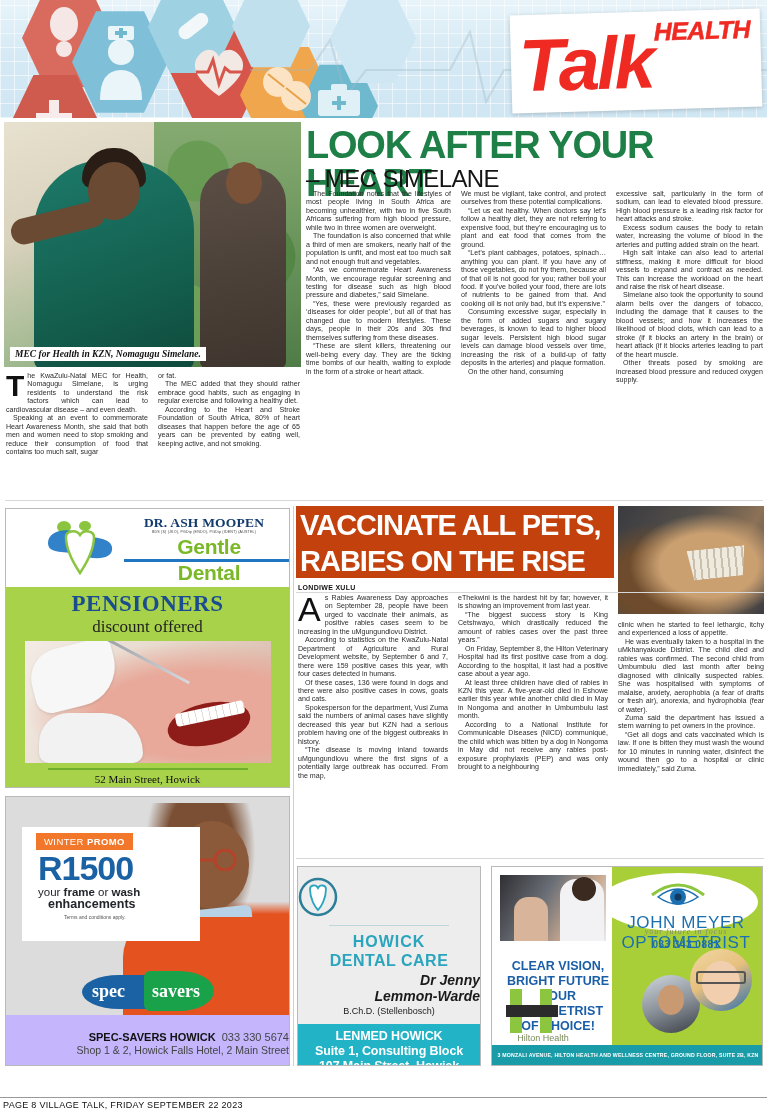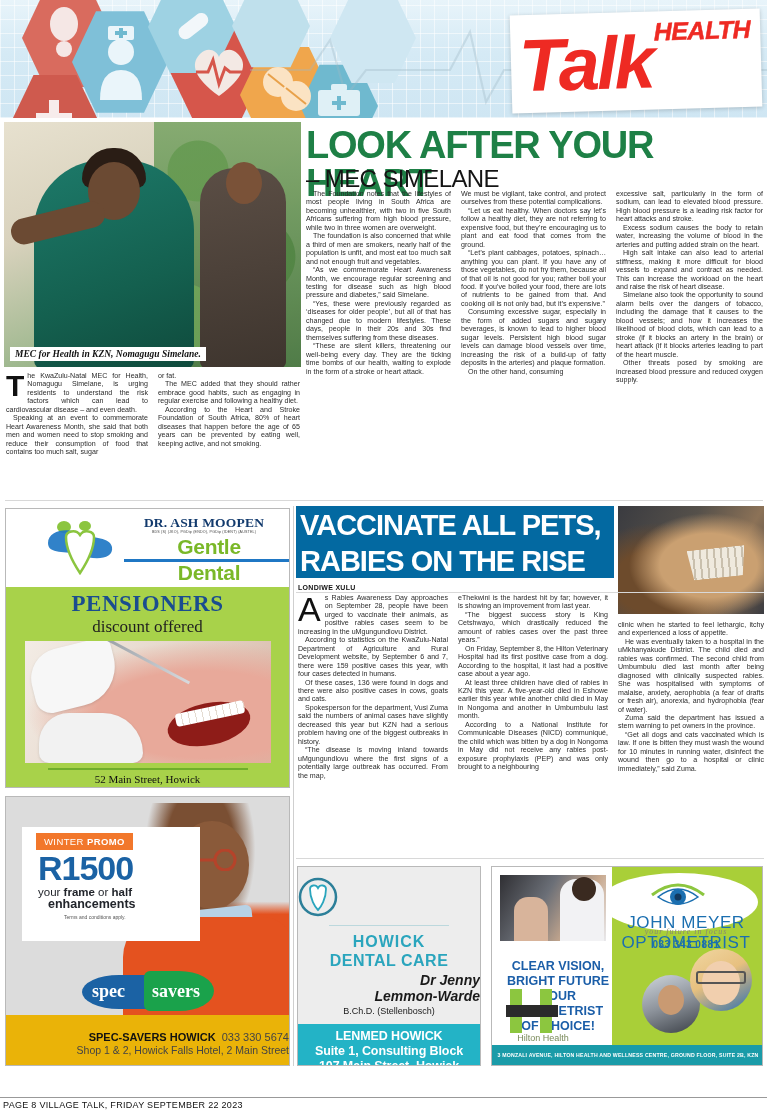--- a/index.html
+++ b/index.html
@@ -133,21 +133,21 @@
   .a1-c3{ left:306px;top:190px; width:145px; }
   .a1-c4{ left:461px;top:190px; width:145px; }
   .a1-c5{ left:616px;top:190px; width:147px; }
 
   .rule-h{ position:absolute; background:#d8d8d8; height:1px; }
   .rule-v{ position:absolute; background:#cfcfcf; width:1px; }
 
   
   .a2-head{
     position:absolute; left:296px; top:506px; width:318px; height:72px;
-    background:#0369a1;
+    background:#c2410c;
   }
   .a2-head .t{
     color:#fff; font-weight:bold; font-size:29px; line-height:33px;
     letter-spacing:-1px; padding:3px 0 0 4px;
   }
   .a2-photo{
     position:absolute; left:618px; top:506px; width:146px; height:108px;
     overflow:hidden; background:#2a2b2f;
   }
   .a2-dog{
@@ -172,21 +172,21 @@
   .a2-c1{ left:298px; top:594px; width:150px; }
   .a2-c2{ left:458px; top:594px; width:150px; }
   .a2-c3{ left:618px; top:621px; width:146px; }
 
   .a2-dropcap::first-letter{
     float:left; font-size:34px; line-height:27px; font-weight:normal;
     padding:2px 4px 0 0; color:#111;
   }
 
   
-  .ad{ position:absolute; background:#eab308; border:1px solid #b9b9b9; overflow:hidden; }
+  .ad{ position:absolute; background:#c4b5fd; border:1px solid #b9b9b9; overflow:hidden; }
   .ad-dental{ left:5px; top:508px; width:285px; height:280px; }
   .gd-top{ position:relative; height:78px; background:#fff; }
   .gd-name{
     position:absolute; left:118px; top:6px; width:160px; text-align:center;
     font-family:"Liberation Serif", serif; font-weight:bold; font-size:13.5px;
     color:#123a6d; letter-spacing:0.2px;
   }
   .gd-quals{
     position:absolute; left:118px; top:21px; width:160px; text-align:center;
     font-size:3.6px; color:#444; letter-spacing:0.2px;
@@ -579,21 +579,21 @@
         <line x1="28" y1="11" x2="46" y2="11" stroke="#b5432a" stroke-width="3"></line>
       </svg>
       <div class="ss-collar"></div>
       <div class="ss-sweater"></div>
       <div class="ss-card"></div>
       <div class="ss-promo">
         <span>WINTER </span><b>PROMO</b>
       </div>
       <div class="ss-price">R1500</div>
       <div class="ss-line1">
-        <span>your </span><b>frame</b><span> or </span><b>half</b>
+        <span>your </span><b>frame</b><span> or </span><b>wash</b>
       </div>
       <div class="ss-line2">enhancements</div>
       <div class="ss-terms">Terms and conditions apply.</div>
       <div class="ss-logo">
         <div class="ss-blue"></div>
         <div class="ss-green"></div>
         <div class="ss-spec">spec</div>
         <div class="ss-savers">savers</div>
 
       </div>

